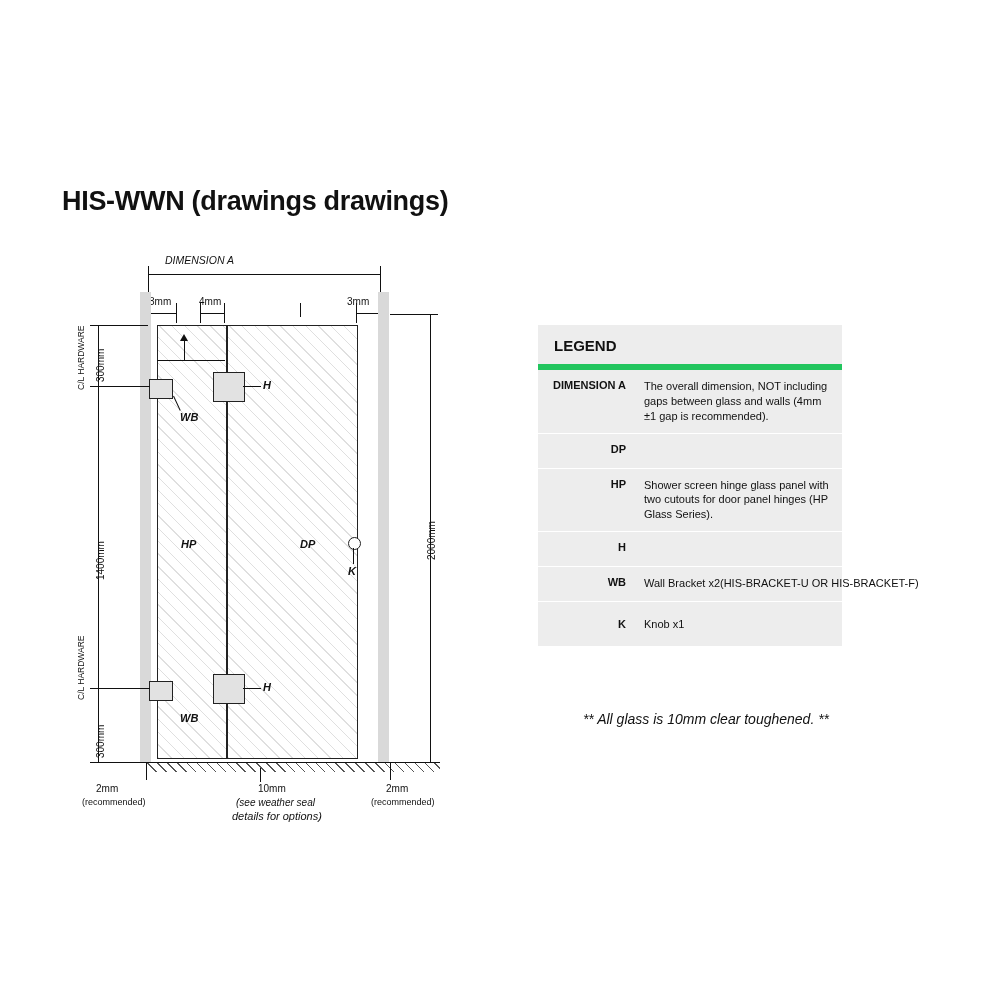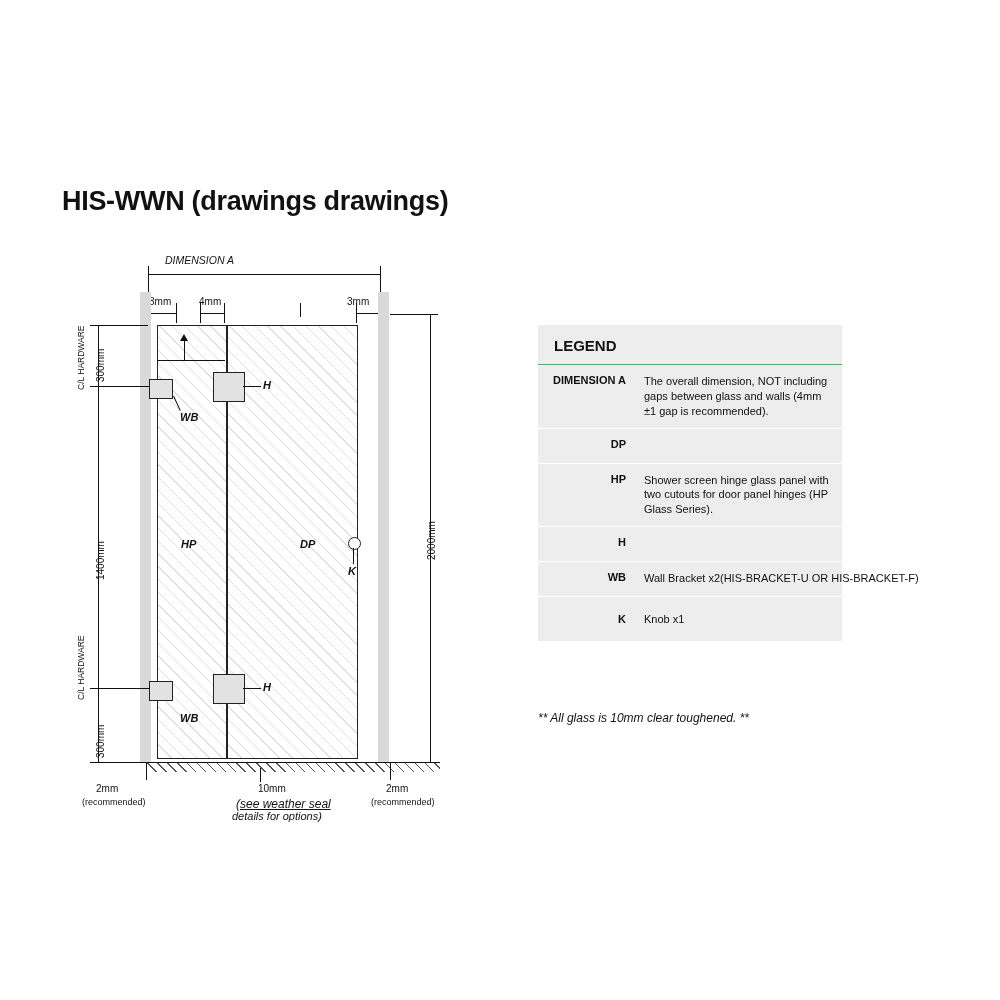--- a/index.html
+++ b/index.html
@@ -66,21 +66,21 @@
     position:absolute;
     left:538px; top:325px;
     width:304px;
     background:#ededed;
     font-size:11px;
   }
   .legend-head{
     padding:12px 14px 10px 16px;
     font-size:15px;
     font-weight:bold;
-    border-bottom:1px solid #22c55e;
+    border-bottom:6px solid #22c55e;
   }
   .lrow{
     display:flex;
     border-bottom:1px solid #ffffff;
     min-height:34px;
   }
   .lrow:last-child{border-bottom:none;}
   .lkey{
     width:98px;
     flex:0 0 98px;
@@ -93,23 +93,24 @@
   .lval{
     flex:1;
     padding:9px 8px 9px 8px;
     line-height:1.35;
     font-size:11px;
     box-sizing:border-box;
   }
   .lval.wide{white-space:nowrap;}
   .legend-foot{
     position:absolute;
-    left:538px;
+    left:554px;
     width:304px;
-    font-size:12px;
+    text-align:center;
+    font-size:14px;
     font-style:italic;
     color:#111;
   }
 </style>
 </head>
 <body>
 
 <div class="page-title">HIS-WWN (drawings drawings)</div>
 
 <div class="drawing">
@@ -183,21 +184,21 @@
   <div class="vlbl" style="left:35px;top:518px;">300mm</div>
 
   <div class="vline" style="left:86px;top:522px;height:18px;"></div>
   <div class="vline" style="left:200px;top:528px;height:14px;"></div>
   <div class="vline" style="left:330px;top:522px;height:18px;"></div>
 
   <div class="lbl" style="left:36px;top:543px;">2mm</div>
   <div class="lbl" style="left:22px;top:557px;font-size:9px;">(recommended)</div>
 
   <div class="lbl" style="left:198px;top:543px;">10mm</div>
-  <div class="lbl-i" style="left:176px;top:557px;font-size:12px;text-decoration:underline;">(see weather seal</div>
+  <div class="lbl-i" style="left:176px;top:557px;font-size:10px;">(see weather seal</div>
   <div class="lbl-i" style="left:172px;top:570px;font-size:11px;">details for options)</div>
 
   <div class="lbl" style="left:326px;top:543px;">2mm</div>
   <div class="lbl" style="left:311px;top:557px;font-size:9px;">(recommended)</div>
 </div>
 
 <div class="legend">
   <div class="legend-head">LEGEND</div>
 
   <div class="lrow">

